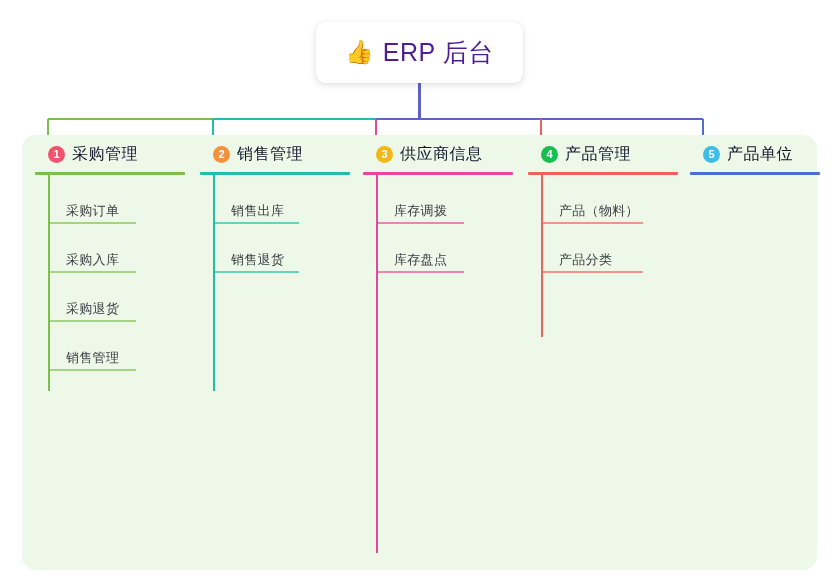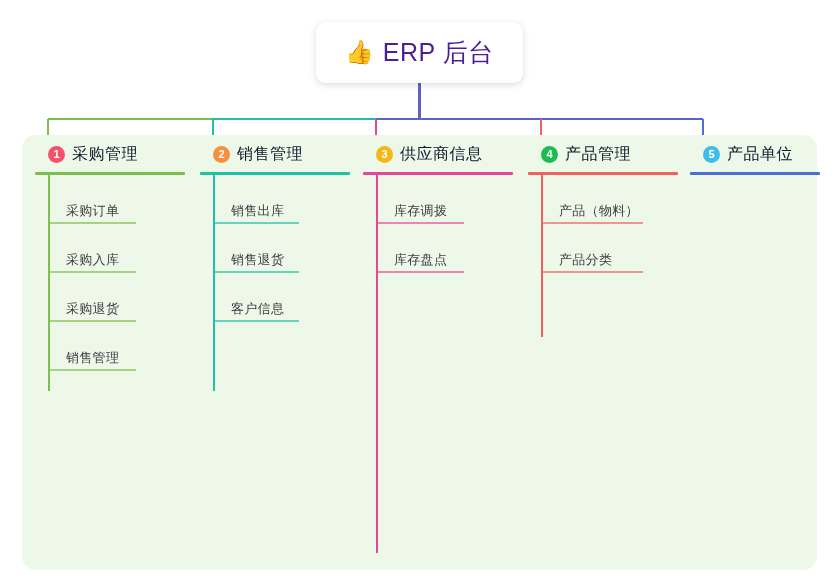--- a/index.html
+++ b/index.html
@@ -135,24 +135,20 @@
         <div class="leaves">
           <div class="spine" style="background: rgb(31, 191, 168); height: 216px;"></div>
           <div class="leaf">
             <span class="leaf-label">销售出库</span>
             <div class="leaf-rule" style="background: rgb(31, 191, 168); opacity: 0.65; width: 86px;"></div>
           </div>
           <div class="leaf">
             <span class="leaf-label">销售退货</span>
             <div class="leaf-rule" style="background: rgb(31, 191, 168); opacity: 0.65; width: 86px;"></div>
           </div>
-          <div class="leaf">
-            <span class="leaf-label">客户信息</span>
-            <div class="leaf-rule" style="background: rgb(31, 191, 168); opacity: 0.65; width: 86px;"></div>
-          </div>
         </div>
       </div>
       <div class="col" style="left: 363px; top: 141px;">
         <div class="col-head">
           <span class="badge" style="background: rgb(243, 184, 22);">3</span>
           <span class="col-title">供应商信息</span>
         </div>
         <div class="head-rule" style="background: rgb(232, 70, 155); width: 150px;"></div>
         <div class="leaves">
           <div class="spine" style="background: rgb(232, 70, 155); height: 378px;"></div>

